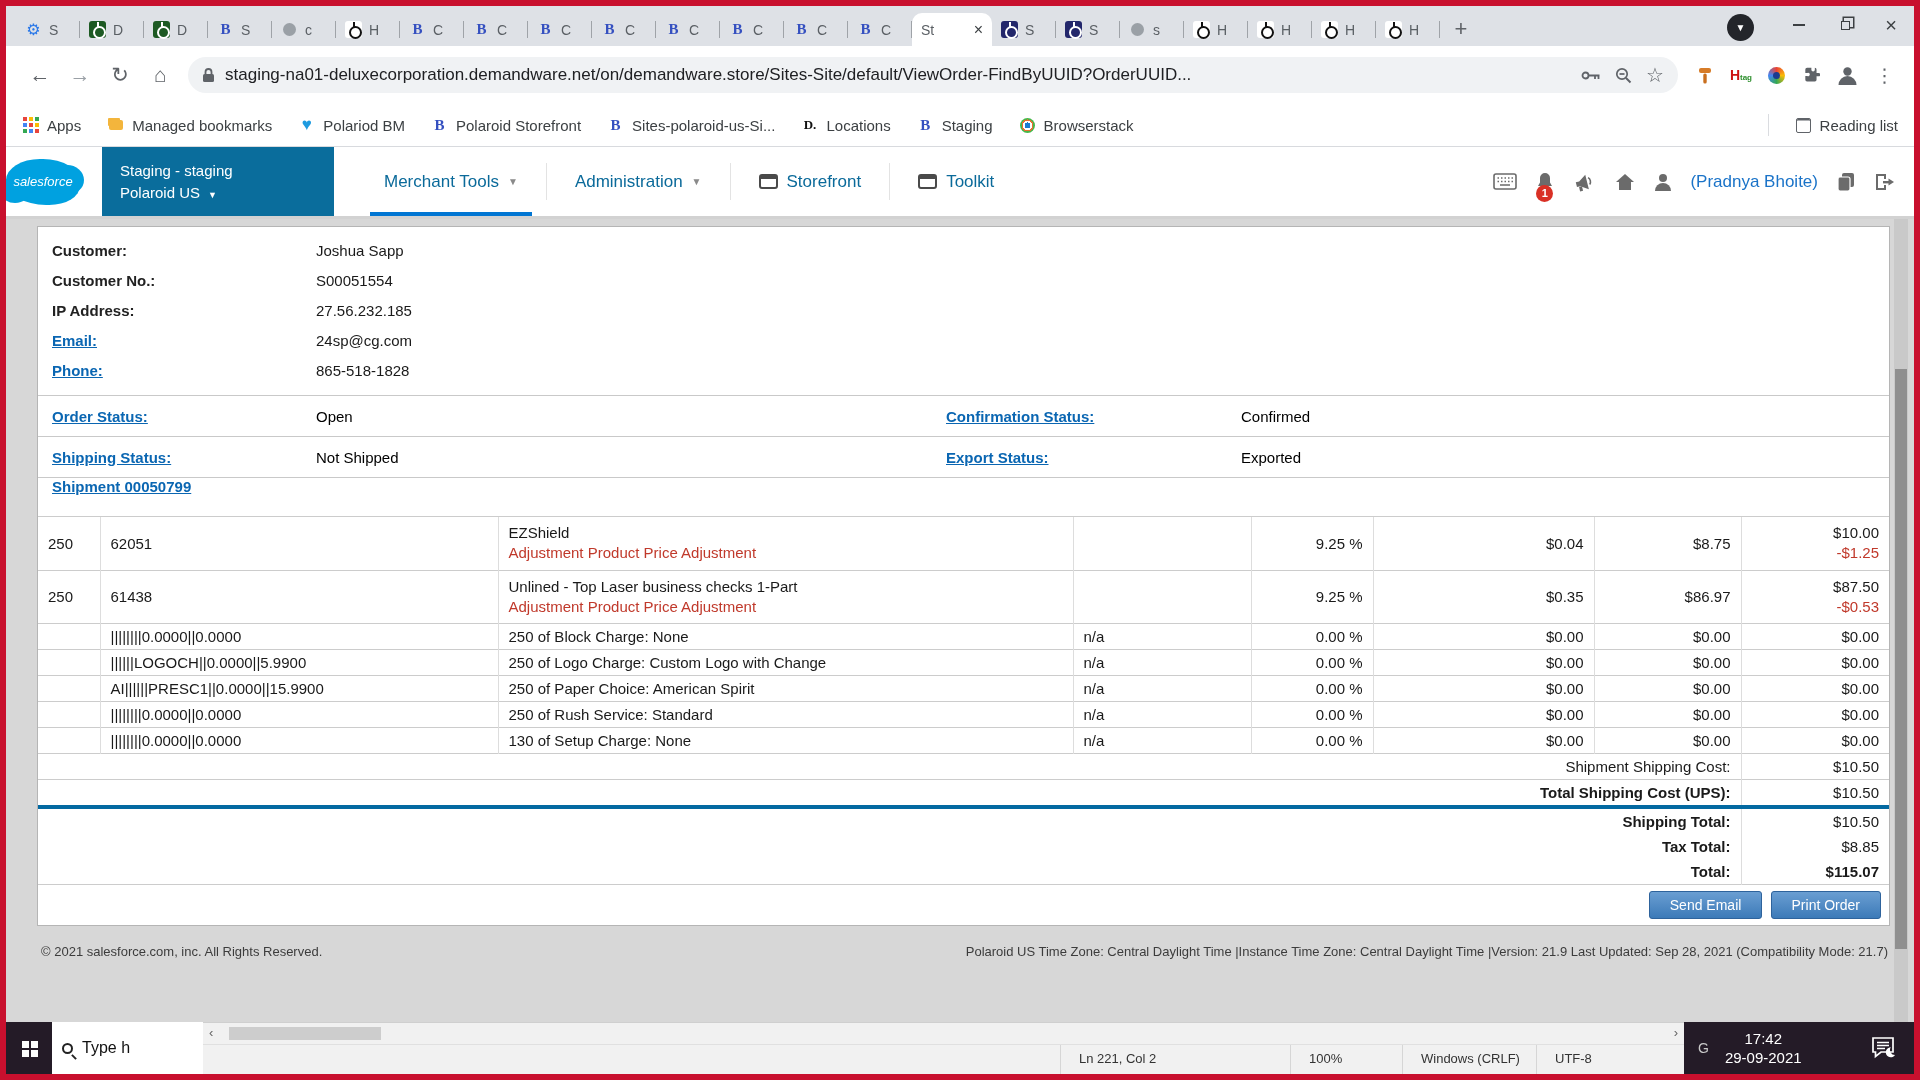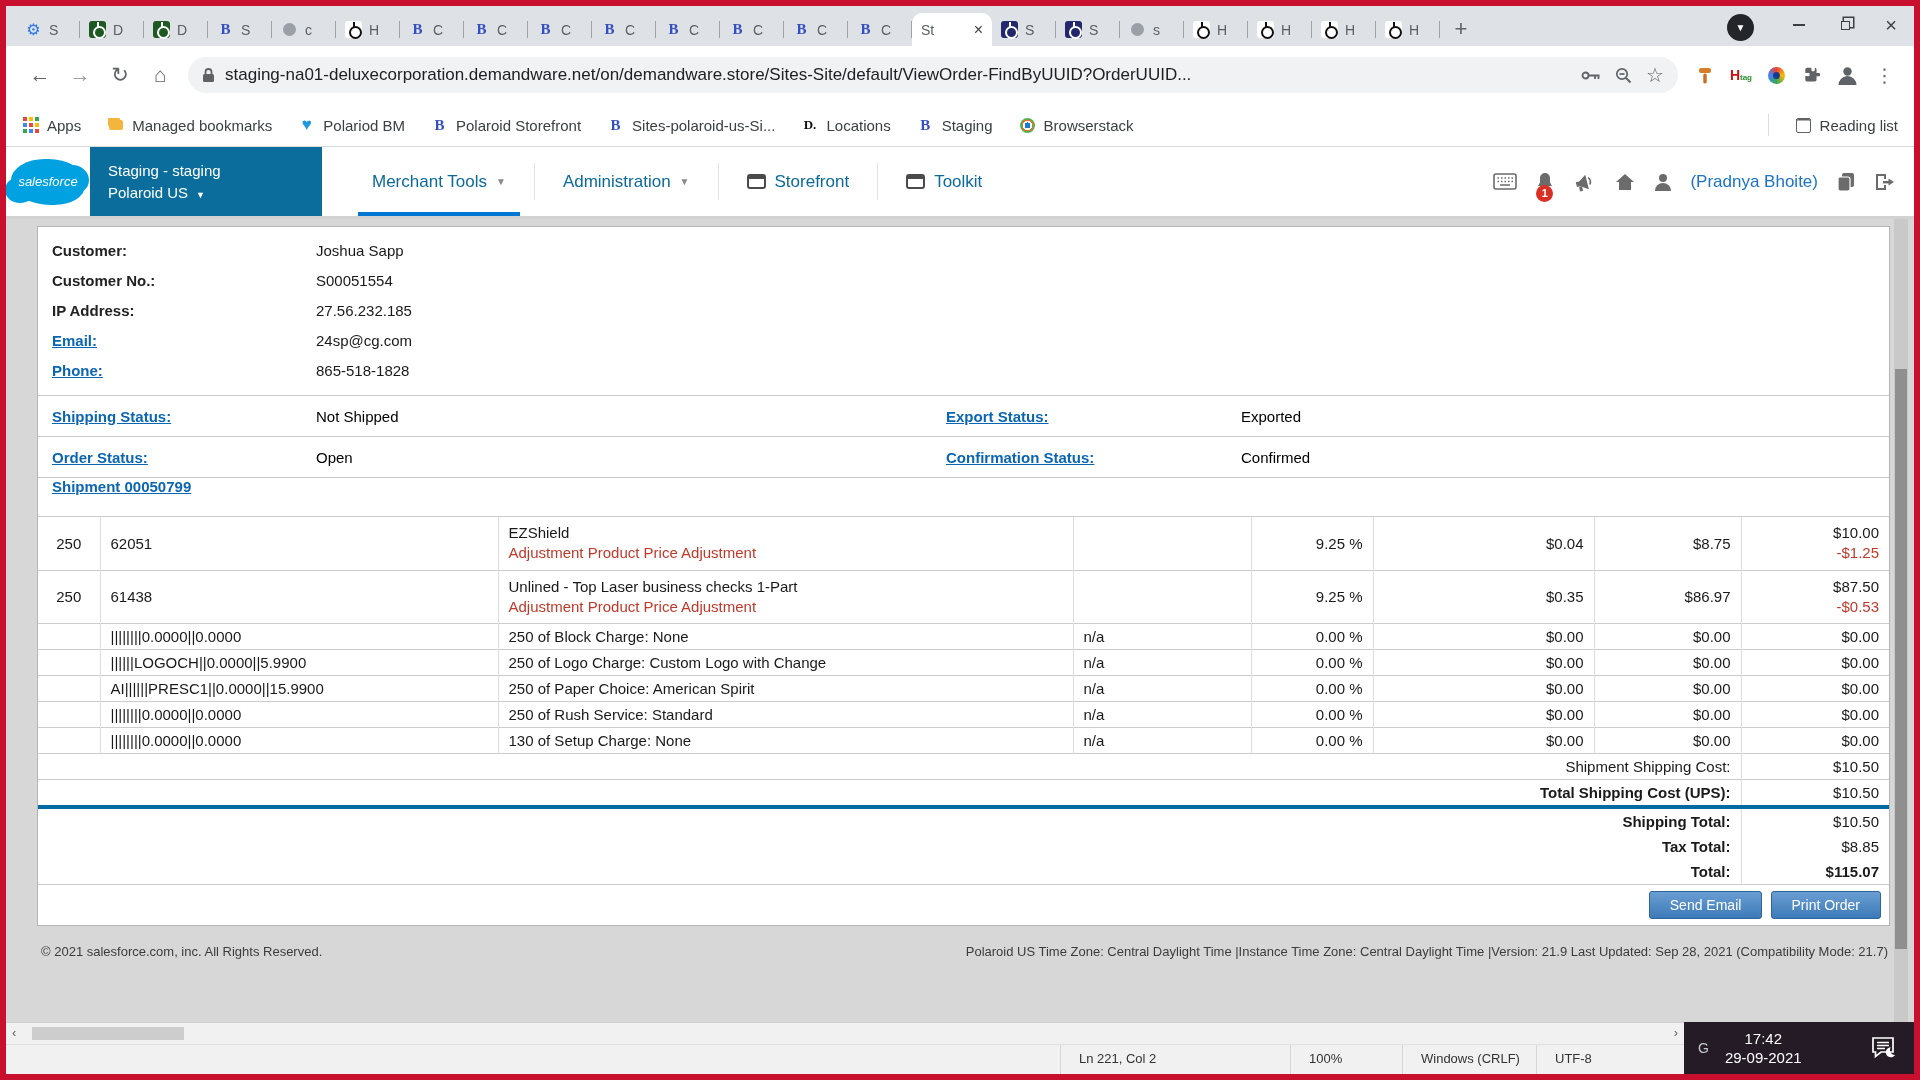--- a/index.html
+++ b/index.html
@@ -74,21 +74,21 @@
 
   
   .bookmarks{height:43px;background:#fff;display:flex;align-items:center;padding:0 16px;gap:26px;
     border-bottom:1px solid #d8dade;flex:none;font-size:15px;color:#3c4043}
   .bk{display:flex;align-items:center;gap:8px;white-space:nowrap}
   .bk-spacer{flex:1}
   .bk-sep{width:1px;height:22px;background:#dadce0}
 
   
   .bmheader{height:72px;background:#fff;display:flex;align-items:stretch;flex:none;border-bottom:3px solid #d2d2d2}
-  .sflogo{width:84px;display:flex;align-items:center;justify-content:center}
+  .sflogo{width:96px;display:flex;align-items:center;}
   .sfcloud{width:74px;height:46px;background:#00a1e0;border-radius:55% 60% 50% 65%;display:flex;align-items:center;
     justify-content:center;color:#fff;font-size:13px;font-style:italic;position:relative}
   .sfcloud::before{content:"";position:absolute;left:-6px;bottom:2px;width:30px;height:26px;border-radius:50%;background:#00a1e0}
   .sfcloud::after{content:"";position:absolute;right:-4px;top:6px;width:34px;height:30px;border-radius:50%;background:#00a1e0}
   .sfcloud span{position:relative;z-index:1}
   .sitebox{width:232px;background:#0a6d9c;color:#fff;display:flex;flex-direction:column;justify-content:center;
     padding-left:18px;gap:5px;font-size:15px}
   .sitebox .caret{font-size:9px;margin-left:8px}
   .bmnav{display:flex;align-items:stretch;margin-left:22px}
   .bmnav-item{display:flex;align-items:center;gap:9px;padding:0 28px;font-size:17px;color:#0b6a9a;position:relative}
@@ -115,21 +115,21 @@
   .st-l1{width:264px}.st-v1{width:630px}.st-l2{width:295px}
   .shiprow{height:38px;display:flex;align-items:flex-start;padding-left:14px;font-size:15px}
 
   table.items{width:100%;border-collapse:collapse;table-layout:fixed;font-size:15px;color:#1a1a1a}
   table.items th{background:#e3e3e3;font-weight:700;text-align:left;padding:6px 10px;border-top:1px solid #c9c9c9;
     border-left:1px solid #d5d5d5}
   table.items td{padding:4px 10px;border-top:1px solid #ccc;border-left:1px solid #ddd;vertical-align:middle;
     overflow:hidden;white-space:nowrap}
   table.items th:first-child,table.items td:first-child{border-left:none}
   th.c-num,td.c-num{text-align:right;padding-right:12px}
-  th.c-qty,td.c-qty{text-align:center}
+  th.c-qty,td.c-qty{text-align:left}
   td.c-name,td.c-total{line-height:1.35}
   .adj{color:#c0392b}
   tr.prod td{padding:6px 10px}
   td.t-label{text-align:right;padding-right:12px}
   td.t-val{text-align:right;padding-right:12px}
   .bold{font-weight:700}
   tr.s-row td{border-top:none}
   tr.s-row.first td{border-top:4px solid #0369a1}
   tr.btn-row td{border-top:1px solid #ccc;text-align:right;padding:6px 8px}
   .bm-btn{display:inline-block;background:linear-gradient(#6a9ed2,#3c7ab8);border:1px solid #2e639c;color:#fff;
@@ -466,30 +466,30 @@
             <span>24sp@cg.com</span>
           </div>
         <div class="info-row">
             <span class="info-label"><a class="bmlink">Phone:</a></span>
             <span>865-518-1828</span>
           </div>
       </div>
 
       <div class="status-grid">
         <div class="status-row">
+          <span class="st-l1"><a class="bmlink">Order Status:</a></span>
+          <span class="st-v1">Open</span>
+          <span class="st-l2"><a class="bmlink">Confirmation Status:</a></span>
+          <span>Confirmed</span>
+        </div>
+        <div class="status-row">
           <span class="st-l1"><a class="bmlink">Shipping Status:</a></span>
           <span class="st-v1">Not Shipped</span>
           <span class="st-l2"><a class="bmlink">Export Status:</a></span>
           <span>Exported</span>
-        </div>
-        <div class="status-row">
-          <span class="st-l1"><a class="bmlink">Order Status:</a></span>
-          <span class="st-v1">Open</span>
-          <span class="st-l2"><a class="bmlink">Confirmation Status:</a></span>
-          <span>Confirmed</span>
         </div>
       </div>
 
       <div class="shiprow">
         <a class="bmlink">Shipment 00050799</a>
       </div>
 
       <table class="items">
         <colgroup>
             <col style="width:62px">
@@ -618,20 +618,29 @@
       <span>© 2021 salesforce.com, inc. All Rights Reserved.</span>
       <span>Polaroid US Time Zone: Central Daylight Time |Instance Time Zone: Central Daylight Time |Version: 21.9 Last Updated: Sep 28, 2021 (Compatibility Mode: 21.7)</span>
     </div>
 
     <div class="vscroll">
         <div class="vthumb"></div>
       </div>
   </div>
 
   <div class="bottomstrip">
+    <div class="task-left">
+      <div class="start">
+          <span class="winlogo"></span>
+        </div>
+      <div class="tsearch">
+          <span class="sring"></span>
+          <span>Type h</span>
+        </div>
+    </div>
     <div class="notepad">
       <div class="hscroll">
         <span class="harrow l">‹</span>
         <div class="hthumb"></div>
         <span class="harrow r">›</span>
       </div>
       <div class="npstatus">
         <div class="np-sp"></div>
         <div class="np-cell np-pos">Ln 221, Col 2</div>
         <div class="np-cell np-zoom">100%</div>

